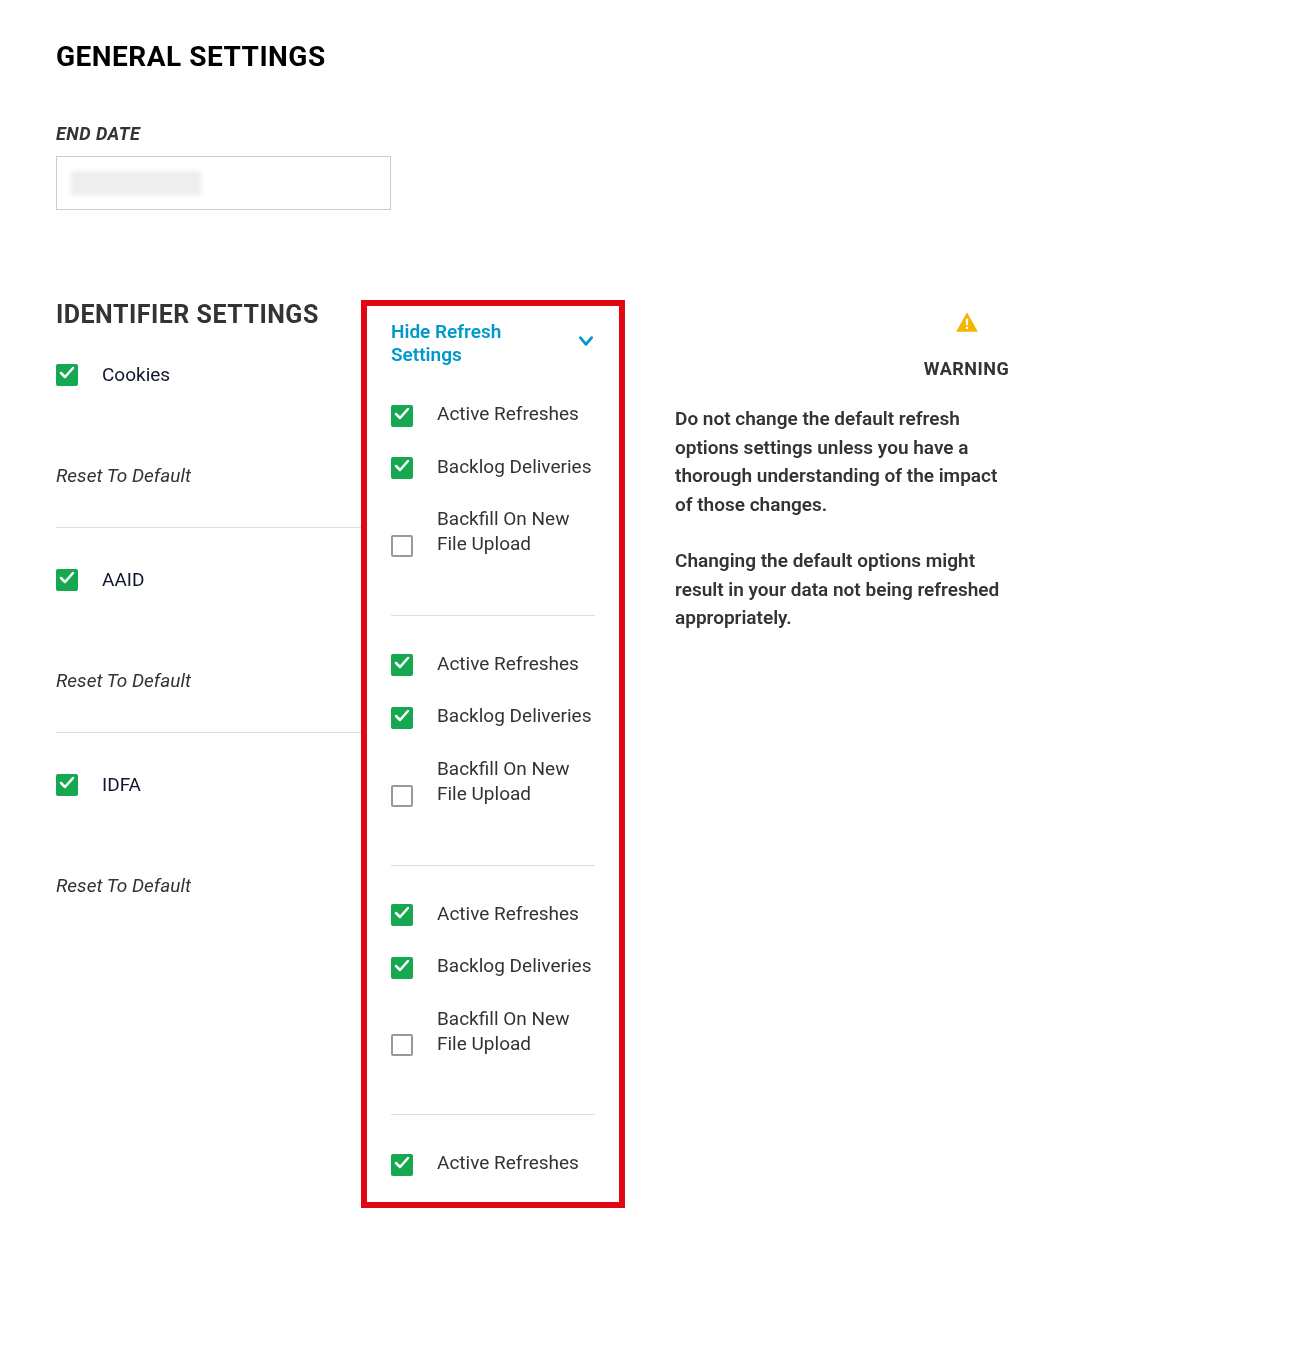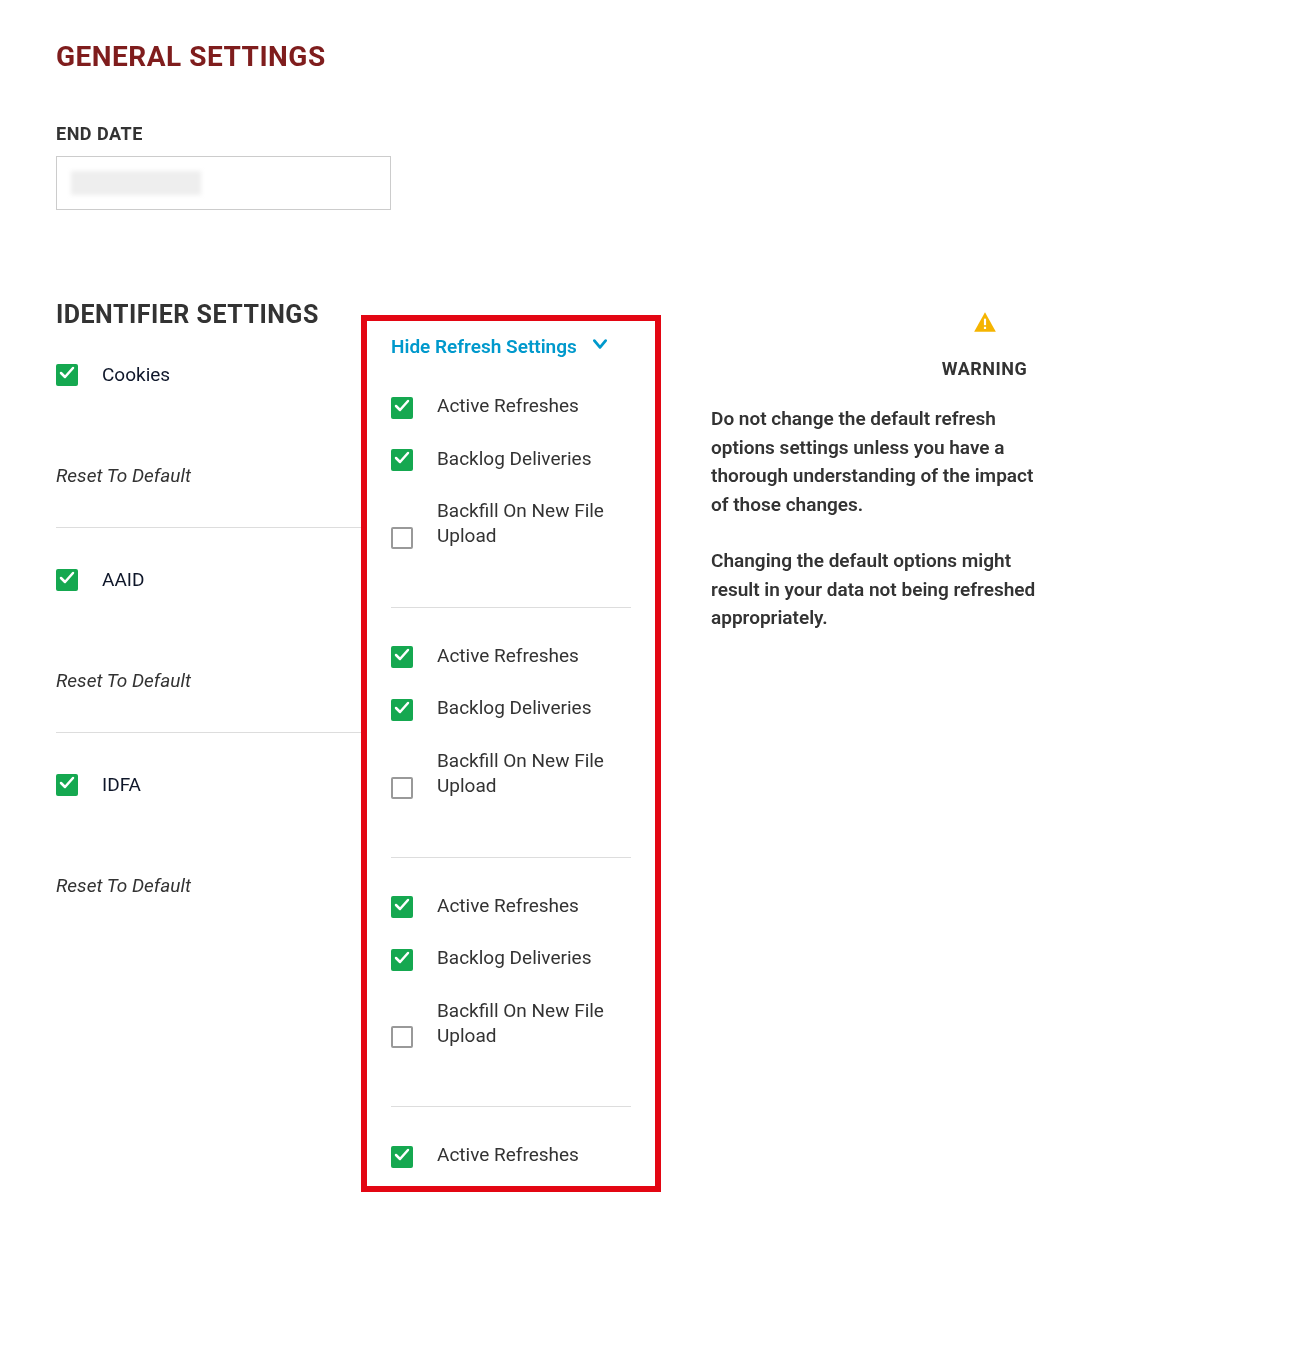--- a/index.html
+++ b/index.html
@@ -14,31 +14,32 @@
   color: #333;
   padding: 40px 56px;
   width: 1314px;
 }
 
 .section-title {
   font-size: 28px;
   font-weight: 700;
   letter-spacing: 0.5px;
   text-transform: uppercase;
-  color: #7f1d1d;
+  color: #000000;
   margin-bottom: 50px;
 }
 
 .field-label {
   font-size: 18px;
   font-weight: 700;
   letter-spacing: 0.5px;
   text-transform: uppercase;
   color: #333;
   margin-bottom: 12px;
+  font-style: italic;
 }
 
 .date-input {
   width: 335px;
   height: 54px;
   border: 1px solid #ccc;
   padding: 10px 14px;
   font-size: 16px;
   background: #fff;
   display: flex;
@@ -59,25 +60,24 @@
   align-items: flex-start;
   gap: 0;
 }
 
 .left-col {
   width: 305px;
   flex-shrink: 0;
 }
 
 .mid-col {
-  width: 300px;
+  width: 264px;
   flex-shrink: 0;
   border: 6px solid #e30613;
-  padding: 14px 24px 8px 24px;
-  margin-top: 15px;
+  padding: 14px 24px 16px 24px;
 }
 
 .right-col {
   flex: 1;
   padding-left: 50px;
 }
 
 .identifier-settings-title {
   font-size: 25px;
   font-weight: 700;

